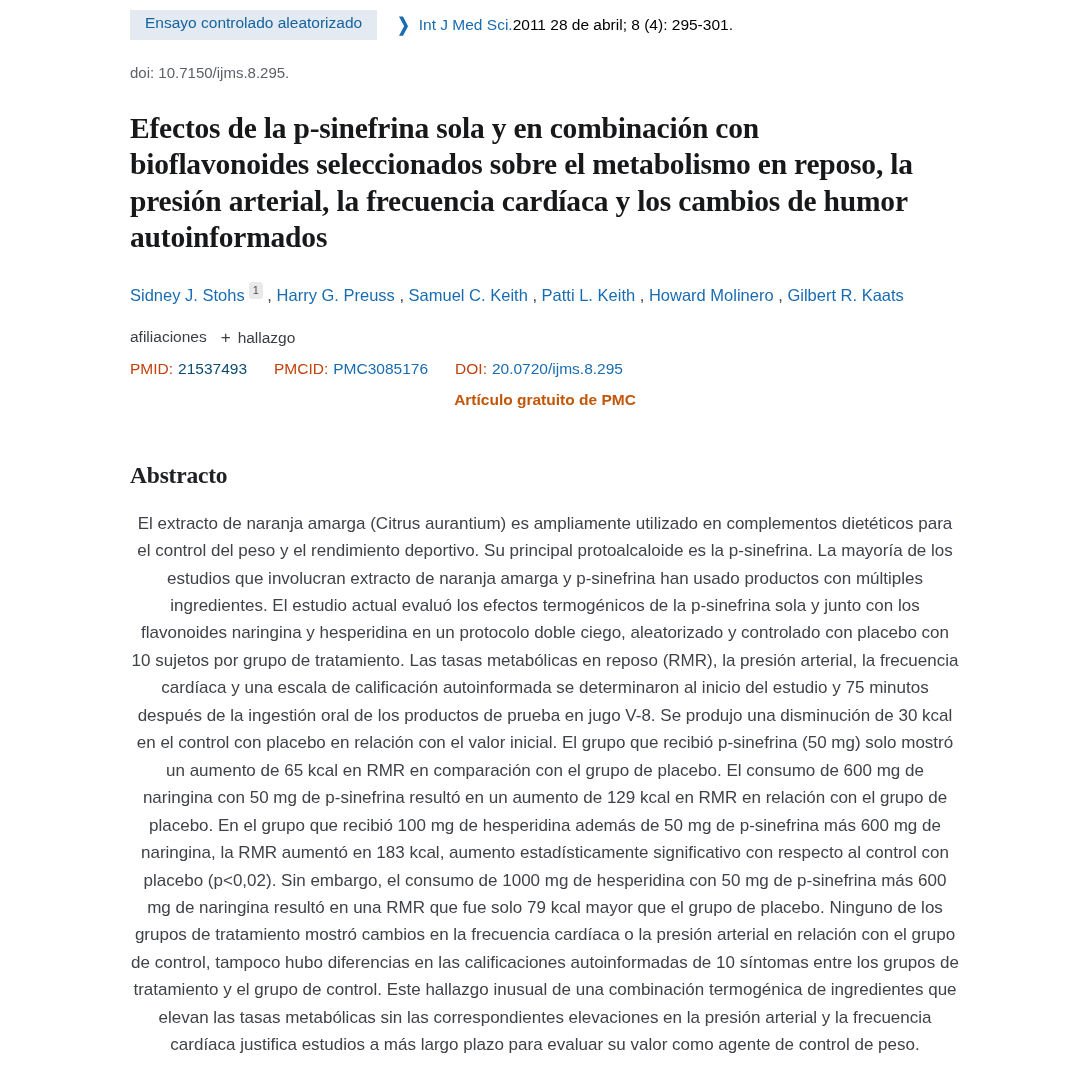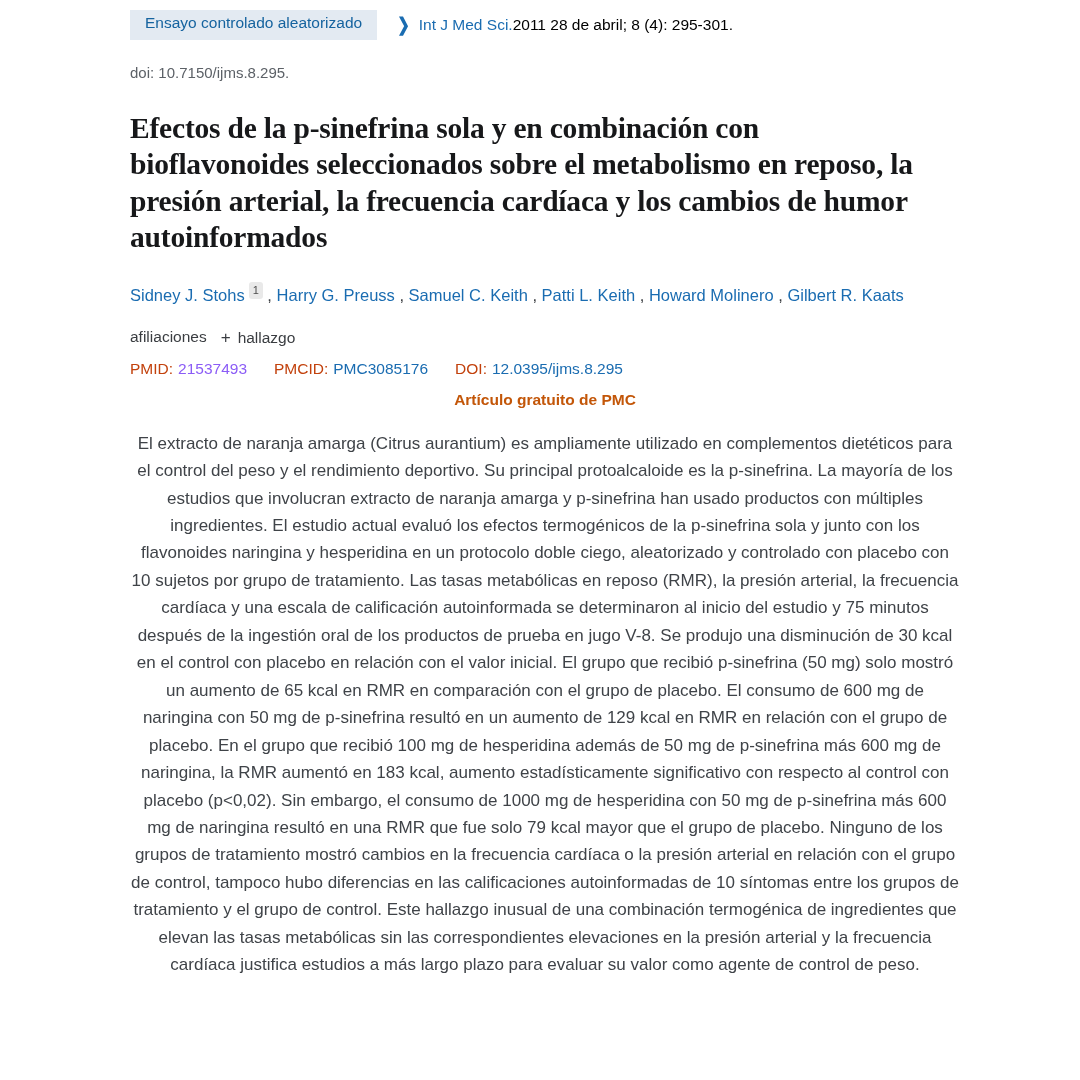--- a/index.html
+++ b/index.html
@@ -53,21 +53,21 @@
   }
   .affil-row{margin-top:23px;font-size:15.5px;color:#3a3d41;display:flex;align-items:flex-start;}
   .expand-btn{
     background:none;border:none;font:inherit;color:#3a3d41;cursor:pointer;
     display:inline-flex;align-items:center;margin-left:14px;padding:0;
   }
   .plus-icon{font-size:17px;font-weight:400;margin-right:7px;color:#3a3d41;}
   .ids-row{margin-top:12px;font-size:15.5px;display:flex;align-items:center;}
   .id-group{margin-right:27px;white-space:nowrap;}
   .id-label{color:#c2410c;margin-right:5px;}
-  .id-value{color:#8b5cf6;margin-top:21px;}
+  .id-value{color:#0c4a6e;margin-top:21px;}
   .free-pmc{margin-top:13px;font-size:15.5px;font-weight:700;color:var(--free_pmc);text-align:center;}
   h2.abstract-heading{
     margin-top:53px;
     font-family:"Liberation Serif", serif;
     font-weight:700;
     font-size:23.5px;
     color:#202124;
     letter-spacing:-0.2px;
   }
   p.abstract-text{
@@ -106,22 +106,23 @@
   </div>
 
   <div class="ids-row">
     <span class="id-group">
       <span class="id-label">PMID:</span><span class="id-value">21537493</span>
     </span>
     <span class="id-group">
       <span class="id-label">PMCID:</span><a class="link">PMC3085176</a>
     </span>
     <span class="id-group">
-      <span class="id-label">DOI:</span><a class="link">12.0395/ijms.8.295</a>
+      <span class="id-label">DOI:</span><a class="link">20.0720/ijms.8.295</a>
     </span>
   </div>
 
   <div class="free-pmc">Artículo gratuito de PMC</div>
 
+  <h2 class="abstract-heading">Abstracto</h2>
 
   <p class="abstract-text">El extracto de naranja amarga (Citrus aurantium) es ampliamente utilizado en complementos dietéticos para el control del peso y el rendimiento deportivo. Su principal protoalcaloide es la p-sinefrina. La mayoría de los estudios que involucran extracto de naranja amarga y p-sinefrina han usado productos con múltiples ingredientes. El estudio actual evaluó los efectos termogénicos de la p-sinefrina sola y junto con los flavonoides naringina y hesperidina en un protocolo doble ciego, aleatorizado y controlado con placebo con 10 sujetos por grupo de tratamiento. Las tasas metabólicas en reposo (RMR), la presión arterial, la frecuencia cardíaca y una escala de calificación autoinformada se determinaron al inicio del estudio y 75 minutos después de la ingestión oral de los productos de prueba en jugo V-8. Se produjo una disminución de 30 kcal en el control con placebo en relación con el valor inicial. El grupo que recibió p-sinefrina (50 mg) solo mostró un aumento de 65 kcal en RMR en comparación con el grupo de placebo. El consumo de 600 mg de naringina con 50 mg de p-sinefrina resultó en un aumento de 129 kcal en RMR en relación con el grupo de placebo. En el grupo que recibió 100 mg de hesperidina además de 50 mg de p-sinefrina más 600 mg de naringina, la RMR aumentó en 183 kcal, aumento estadísticamente significativo con respecto al control con placebo (p&lt;0,02). Sin embargo, el consumo de 1000 mg de hesperidina con 50 mg de p-sinefrina más 600 mg de naringina resultó en una RMR que fue solo 79 kcal mayor que el grupo de placebo. Ninguno de los grupos de tratamiento mostró cambios en la frecuencia cardíaca o la presión arterial en relación con el grupo de control, tampoco hubo diferencias en las calificaciones autoinformadas de 10 síntomas entre los grupos de tratamiento y el grupo de control. Este hallazgo inusual de una combinación termogénica de ingredientes que elevan las tasas metabólicas sin las correspondientes elevaciones en la presión arterial y la frecuencia cardíaca justifica estudios a más largo plazo para evaluar su valor como agente de control de peso.</p>
 
 </div>
 
 </body></html>

